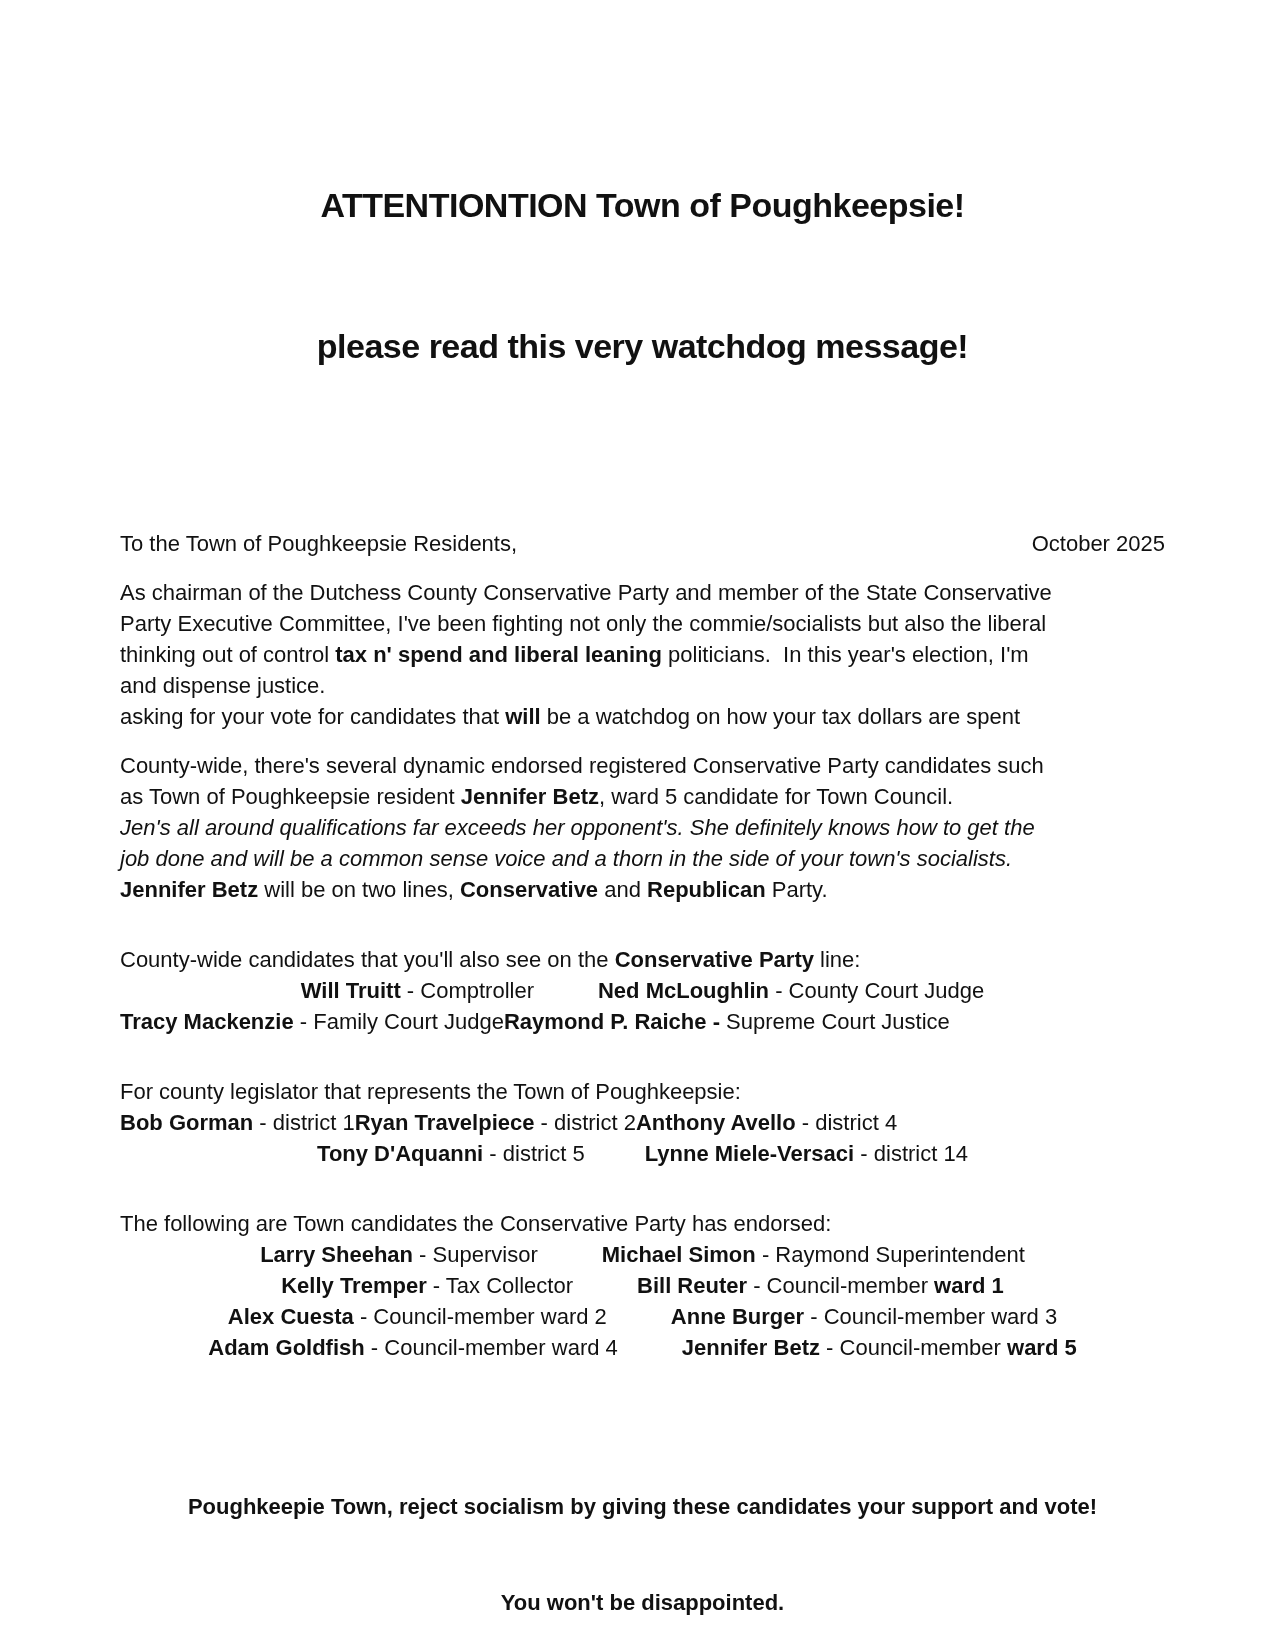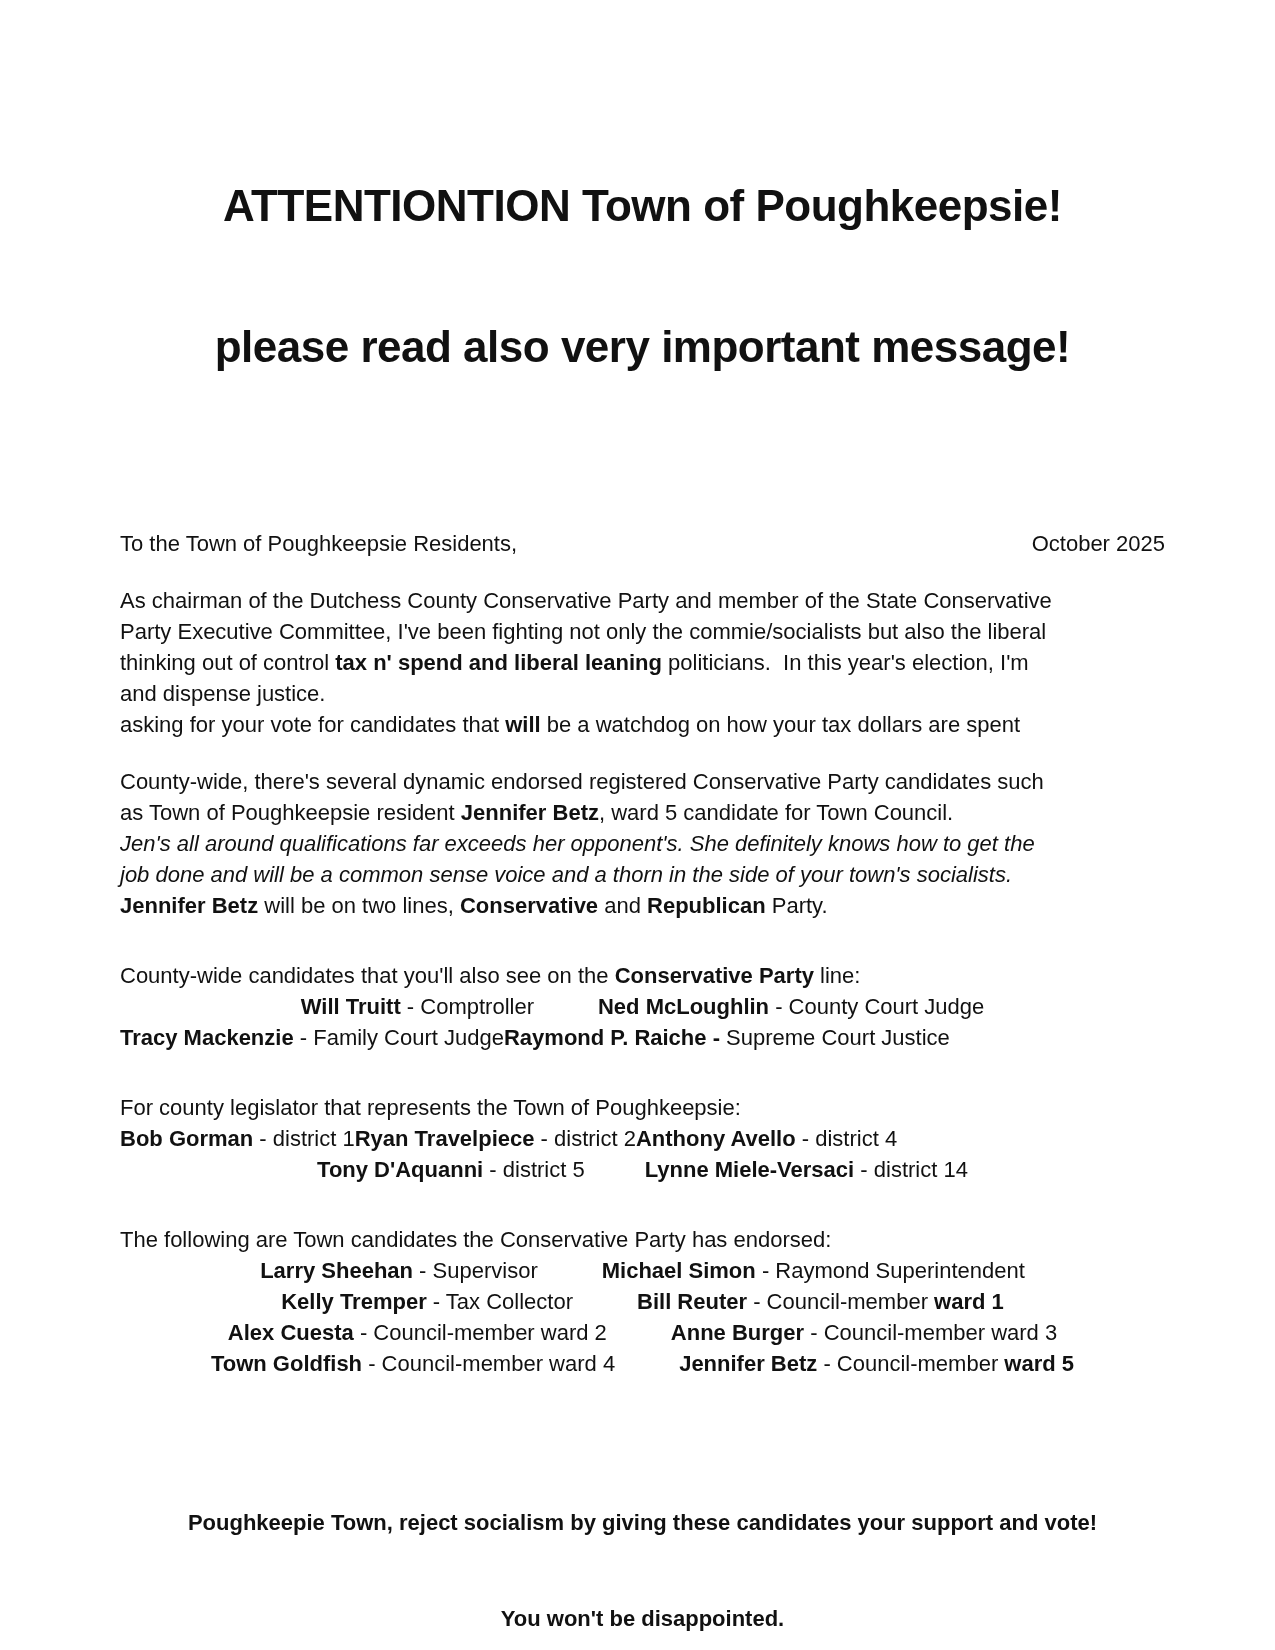--- a/index.html
+++ b/index.html
@@ -14,35 +14,35 @@
     color: #111111;
     position: relative;
     overflow: hidden;
   }
   .page {
     padding: 88px 110px 0 120px;
   }
   .title {
     text-align: center;
     font-weight: bold;
-    font-size: 44px;
+    font-size: 34px;
     line-height: 47px;
     letter-spacing: -0.5px;
     white-space: pre;
   }
   .salutation {
     display: flex;
     justify-content: space-between;
     margin-top: 64px;
     font-size: 22px;
     line-height: 31px;
     white-space: pre;
   }
   .para {
-    margin-top: 26px;
+    margin-top: 18px;
     font-size: 22px;
     line-height: 31px;
   }
   .line { white-space: pre; }
   .b { font-weight: bold; }
   .i { font-style: italic; }
   .section { margin-top: 39px; font-size: 22px; line-height: 31px; }
   .row { display: flex; white-space: pre; }
   .row-center { justify-content: center; gap: 64px; }
   .row-between { }
@@ -57,21 +57,21 @@
     white-space: pre;
   }
 </style>
 </head>
 <body>
 
 <div class="page">
 
   <div class="title">
     <div>ATTENTIONTION Town of Poughkeepsie!</div>
-    <div>please read also very important message!</div>
+    <div>please read this very watchdog message!</div>
   </div>
 
   <div class="salutation">
     <span>To the Town of Poughkeepsie Residents,</span>
     <span>October 2025</span>
   </div>
 
   <div class="para">
     <div class="line">As chairman of the Dutchess County Conservative Party and member of the State Conservative</div>
     <div class="line">Party Executive Committee, I've been fighting not only the commie/socialists but also the liberal</div>
@@ -121,21 +121,21 @@
     </div>
     <div class="row row-center">
       <div class="entry"><span class="b">Kelly Tremper</span><span> - Tax Collector</span></div>
       <div class="entry"><span class="b">Bill Reuter</span><span> - Council-member </span><span class="b">ward 1</span></div>
     </div>
     <div class="row row-center">
       <div class="entry"><span class="b">Alex Cuesta</span><span> - Council-member ward 2</span></div>
       <div class="entry"><span class="b">Anne Burger</span><span> - Council-member ward 3</span></div>
     </div>
     <div class="row row-center">
-      <div class="entry"><span class="b">Town Goldfish</span><span> - Council-member ward 4</span></div>
+      <div class="entry"><span class="b">Adam Goldfish</span><span> - Council-member ward 4</span></div>
       <div class="entry"><span class="b">Jennifer Betz</span><span> - Council-member </span><span class="b">ward 5</span></div>
     </div>
   </div>
 
   <div class="cta">
     <div>Poughkeepie Town, reject socialism by giving these candidates your support and vote!</div>
     <div>You won't be disappointed.</div>
   </div>
 
 </div>

